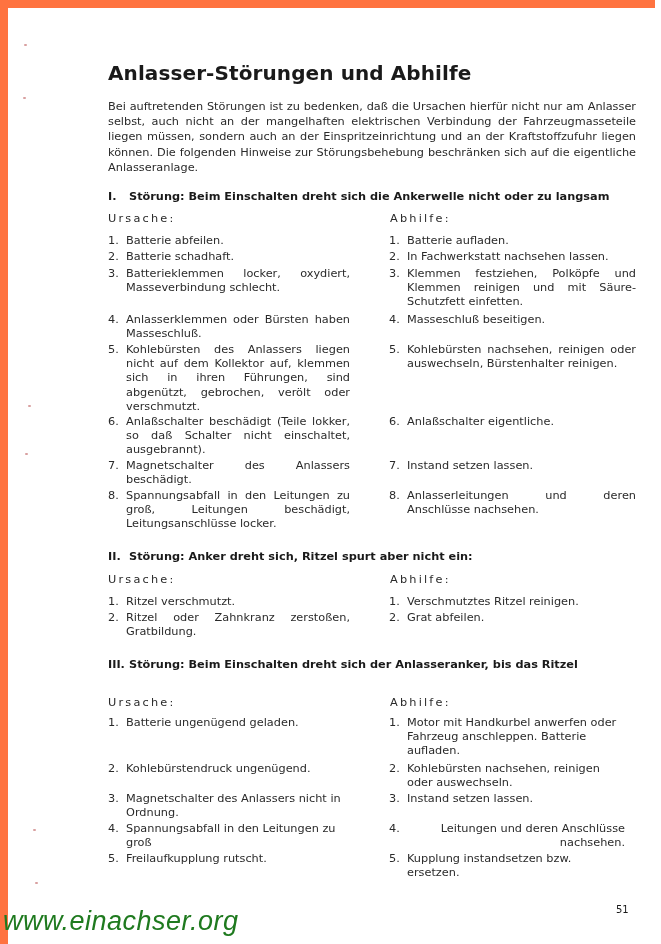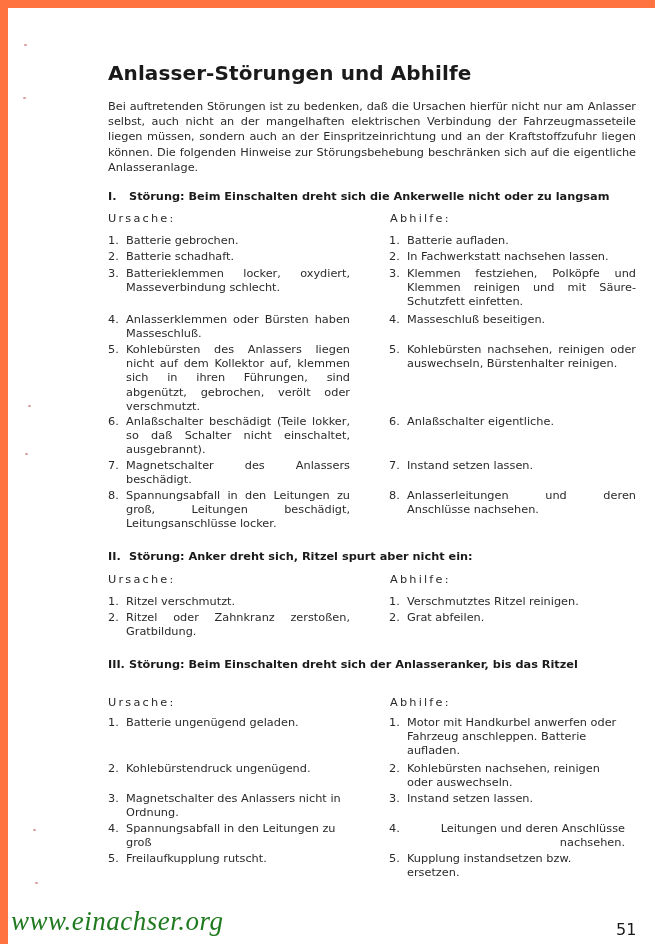--- a/index.html
+++ b/index.html
@@ -39,27 +39,27 @@
     }
     .item {
       position: absolute; font-size: 11.3px; line-height: 14.2px; color: #2a2a2a;
       text-align: justify;
     }
     .item .n { position: absolute; left: 0; top: 0; }
     .item .t { display: block; margin-left: 18px; }
     .left { left: 0; width: 242px; }
     .right { left: 281px; width: 247px; }
     .footer-url {
-      position: absolute; left: 11px; top: 906px;
-      font-family: Liberation Serif, serif; font-style: italic;
+      position: absolute; left: 3px; top: 906px;
+      font-family: Liberation Sans, sans-serif; font-style: italic;
       font-size: 27px; color: #1f7a1f; letter-spacing: 0.5px;
     }
     .page-num {
       position: absolute; left: 616px; top: 904px;
-      font-size: 16px; color: #1a1a1a; margin-top: 16px;
+      font-size: 10px; color: #1a1a1a;
     }
   </style>
 </head>
 <body>
 
 <div class="border-top"></div>
 <div class="border-left"></div>
 <div class="speck" style="left:24px;top:44px"></div>
 <div class="speck" style="left:23px;top:97px"></div>
 <div class="speck" style="left:28px;top:405px"></div>
@@ -72,21 +72,21 @@
   <div class="intro">Bei auftretenden Störungen ist zu bedenken, daß die Ursachen hierfür nicht nur am Anlasser selbst, auch nicht an der mangelhaften elektrischen Verbindung der Fahrzeugmasseteile liegen müssen, sondern auch an der Einspritzeinrichtung und an der Kraftstoffzufuhr liegen können. Die folgenden Hinweise zur Störungsbehebung beschränken sich auf die eigentliche Anlasseranlage.</div>
 
   <div class="sec-title" style="top:189px">
     <span class="num">I.</span><span>Störung: Beim Einschalten dreht sich die Ankerwelle nicht oder zu langsam</span>
   </div>
   <div class="col-head" style="left:0;top:212px">Ursache:</div>
   <div class="col-head" style="left:282px;top:212px">Abhilfe:</div>
 
   <div class="item left" style="top:234px">
       <span class="n">1.</span>
-      <span class="t">Batterie gebrochen.</span>
+      <span class="t">Batterie abfeilen.</span>
     </div>
   <div class="item right" style="top:234px">
       <span class="n">1.</span>
       <span class="t">Batterie aufladen.</span>
     </div>
 
   <div class="item left" style="top:250px">
       <span class="n">2.</span>
       <span class="t">Batterie schadhaft.</span>
     </div>

